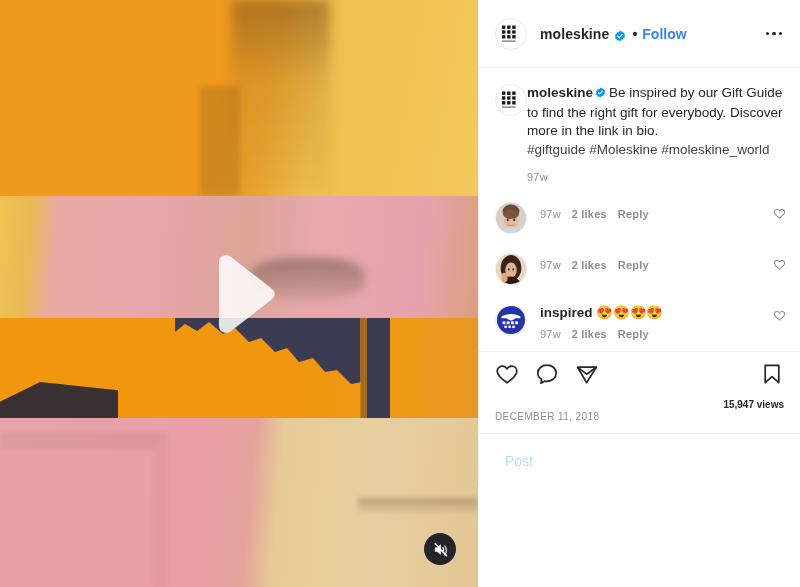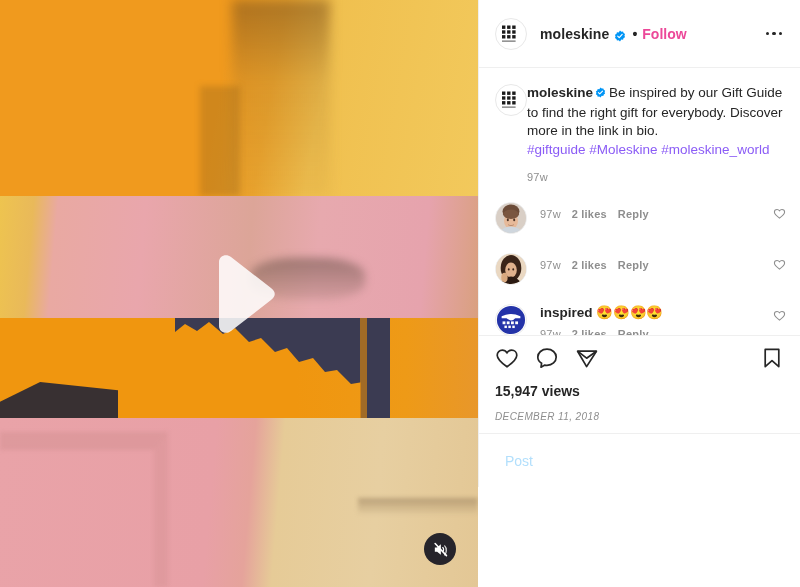--- a/index.html
+++ b/index.html
@@ -170,21 +170,21 @@
     margin-left: 5px;
     flex: 0 0 12px;
   }
   .dot-sep {
     color: #262626;
     font-size: 14px;
     margin: 0 5px 0 6px;
     font-weight: bold;
   }
   .follow {
-    color: #ec4899;
+    color: #3b82f6;
     font-size: 14px;
     font-weight: bold;
     cursor: pointer;
   }
   .more-btn {
     margin-left: auto;
     display: flex;
     gap: 3px;
     align-items: center;
     padding: 8px 4px;
@@ -220,21 +220,21 @@
   }
   .cap-text .cap-user {
     font-weight: bold;
     color: #262626;
   }
   .cap-text .vb {
     display: inline-block;
     vertical-align: -1px;
     margin: 0 3px 0 2px;
   }
-  .tags { color: #8b5cf6; }
+  .tags { color: #404040; }
   .cap-time {
     margin-top: 12px;
     font-size: 11px;
     color: #8e8e8e;
     letter-spacing: .2px;
   }
 
   .cmt {
     display: flex;
     align-items: flex-start;
@@ -286,31 +286,31 @@
     flex: 0 0 auto;
   }
   .act-row {
     display: flex;
     align-items: center;
   }
   .act-row .ic { cursor: pointer; margin-right: 16px; display:block; }
   .act-row .save { margin-left: auto; margin-right: 0; }
   .views {
     margin-top: 9px;
-    font-size: 14px;
+    font-size: 10px;
     font-weight: bold;
     color: #262626;
+    text-align: right;
   }
   .date {
-    margin-top: 12px;
+    margin-top: 1px;
     margin-bottom: 11px;
     font-size: 10px;
     color: #8e8e8e;
     letter-spacing: .4px;
-    font-style: italic;
   }
 
   .addcmt {
     border-top: 1px solid #efefef;
     height: 54px;
     flex: 0 0 54px;
     display: flex;
     align-items: center;
     padding: 0 16px;
     box-sizing: border-box;

